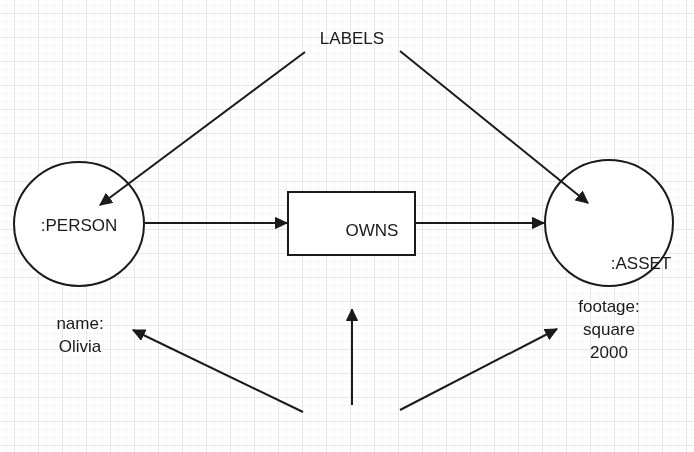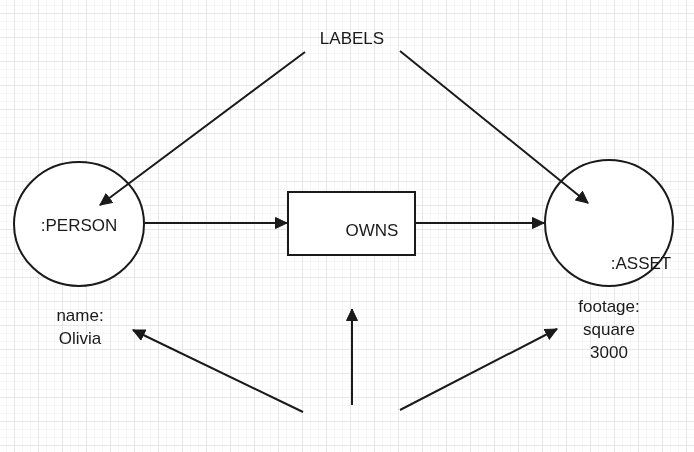--- a/index.html
+++ b/index.html
@@ -62,25 +62,25 @@
 
   <div class="t" style="left:352px; top:38px;">LABELS</div>
 
   <div class="t" style="left:79px; top:225px;">:PERSON</div>
 
   <div class="t" style="left:352px; top:230px;margin-left:20px;">OWNS</div>
 
   <div class="t" style="left:641px; top:223px;margin-top:40px;">:ASSET</div>
 
 
-  <div class="t" style="left:80px; top:327px;">
+  <div class="t" style="left:80px; top:335px;">
     <div>name:</div>
     <div>Olivia</div>
   </div>
 
   <div class="t" style="left:609px; top:329px;">
     <div>footage:</div>
     <div>square</div>
-    <div>3000</div>
+    <div>2000</div>
   </div>
 
 
 </div>
 
 </body></html>

